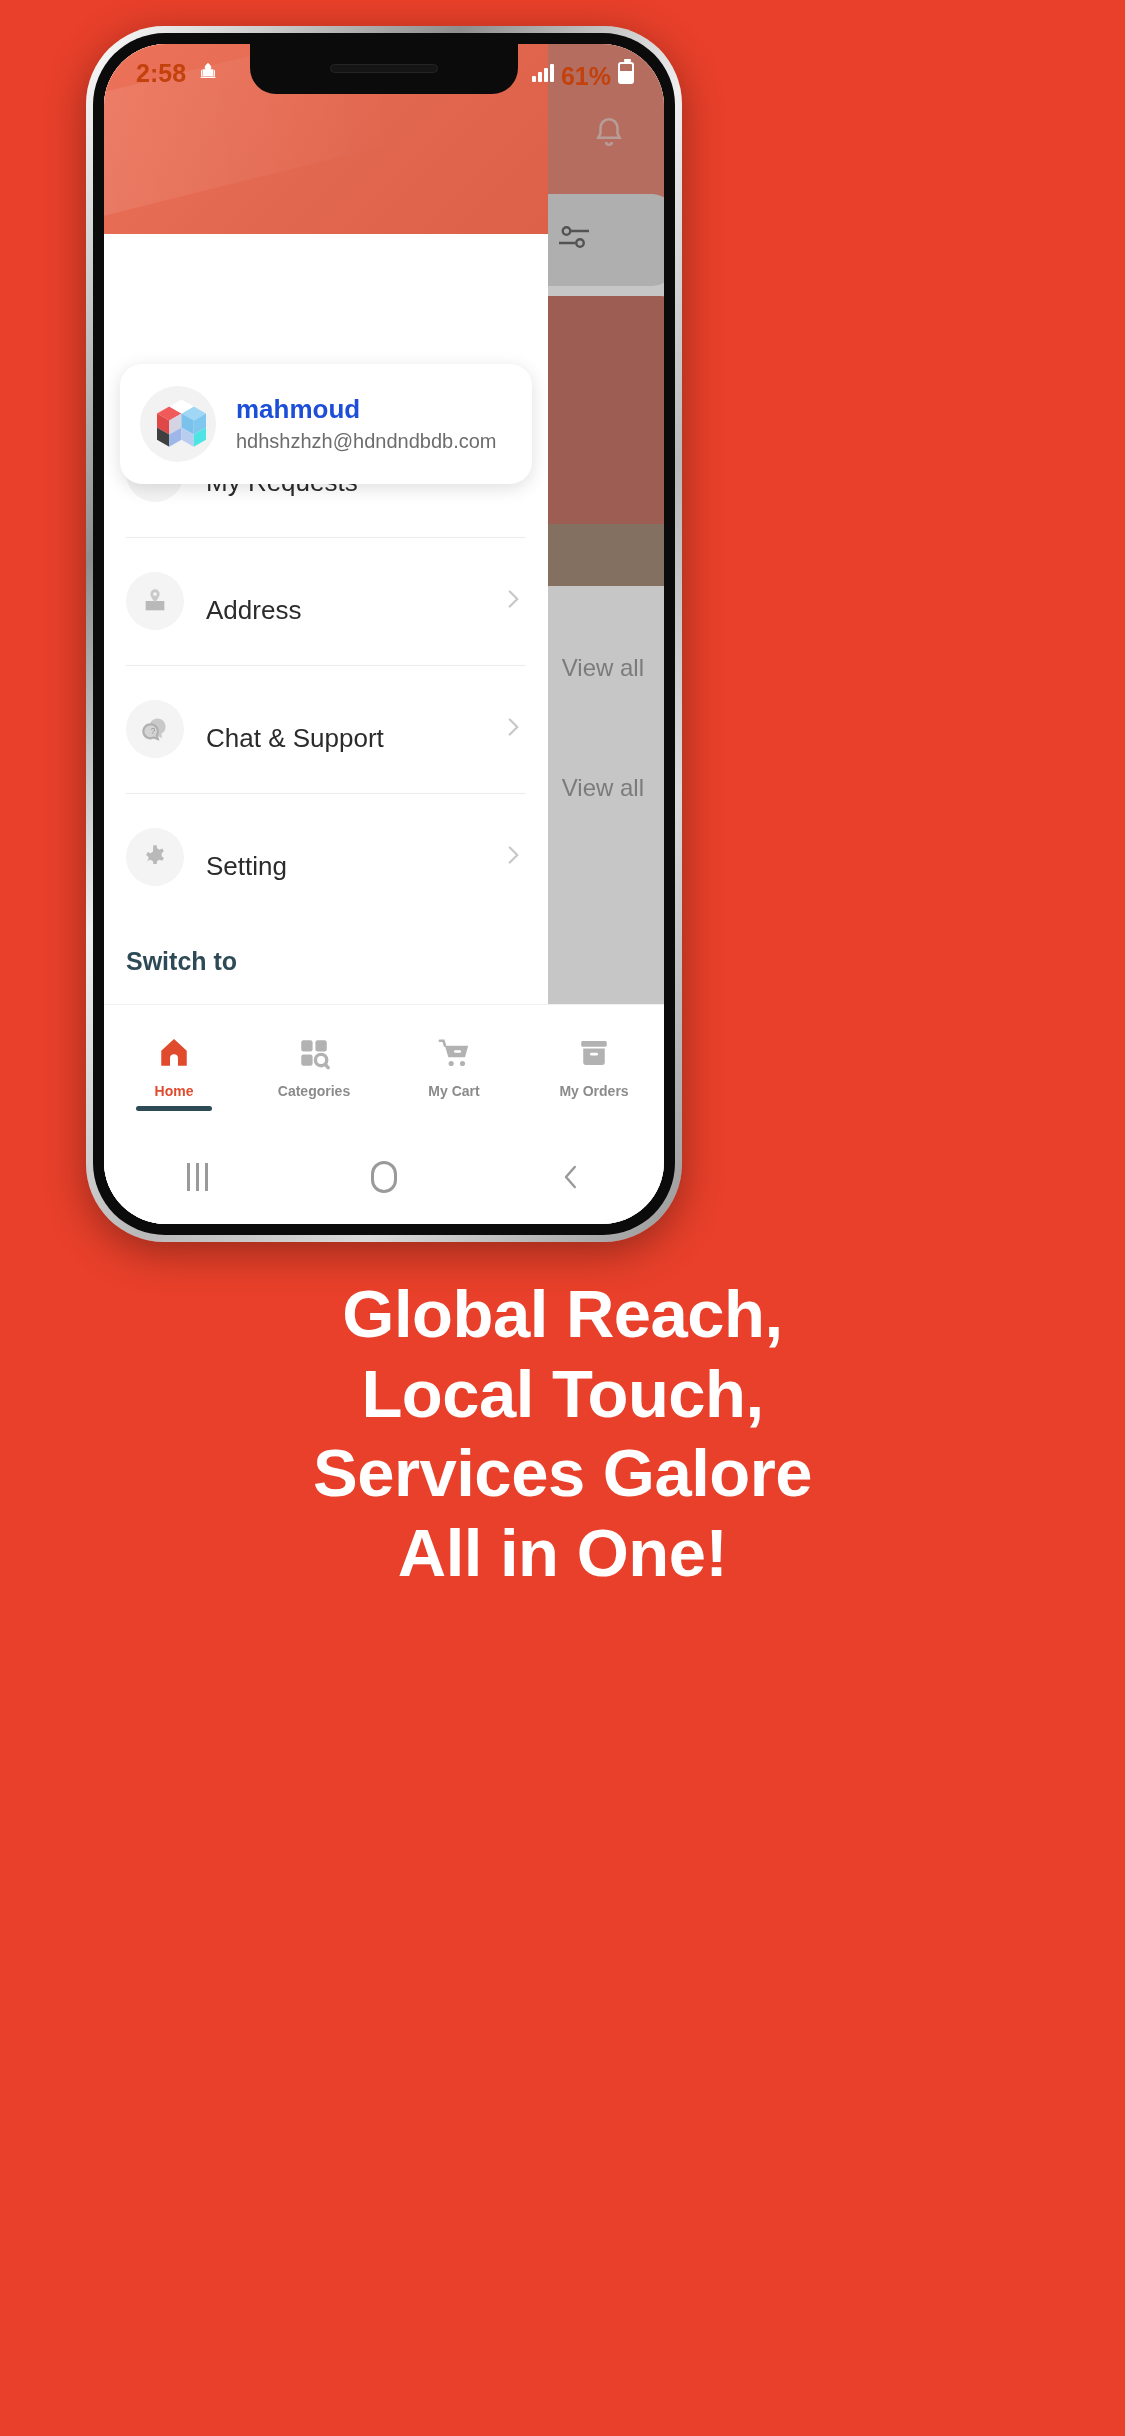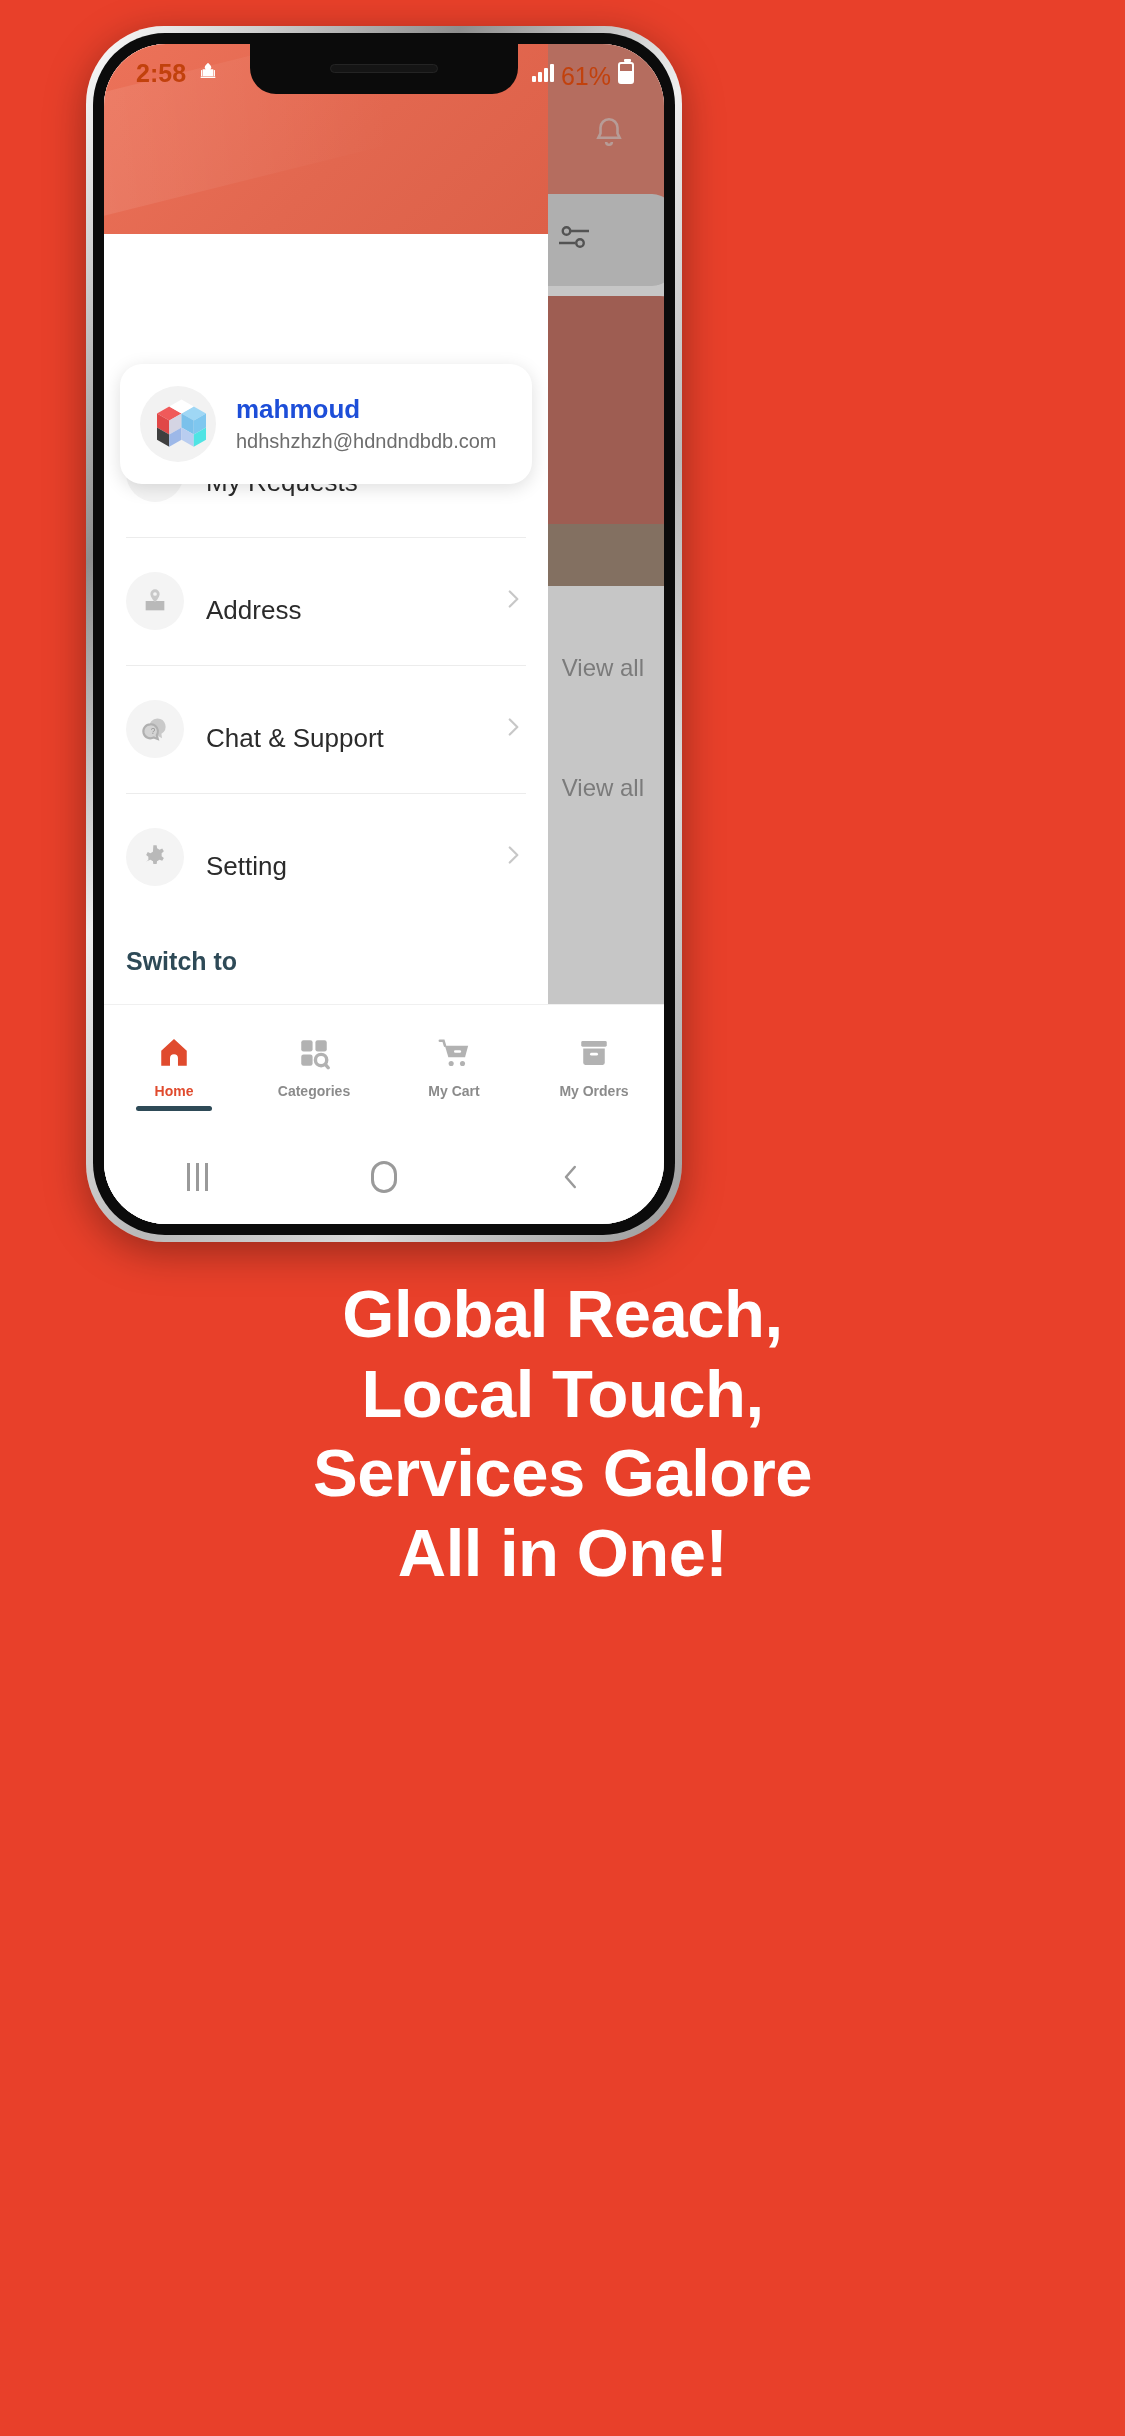--- a/index.html
+++ b/index.html
@@ -141,21 +141,21 @@
     background: transparent;
   }
   #status-left { display: flex; align-items: center; gap: 11px; }
   #status-right { display: flex; align-items: center; gap: 7px; }
   #signal-bars { display: flex; align-items: flex-end; gap: 2px; height: 18px; }
   #signal-bars i { display: block; width: 4px; background: #fff; border-radius: 1px; }
   #signal-bars i:nth-child(1) { height: 6px; }
   #signal-bars i:nth-child(2) { height: 10px; }
   #signal-bars i:nth-child(3) { height: 14px; }
   #signal-bars i:nth-child(4) { height: 18px; }
-  #battery-pct { font-size: 25px; font-weight: 400; margin-top: 6px; }
+  #battery-pct { font-size: 25px; font-weight: 700; margin-top: 6px; }
   #battery-icon {
     width: 16px; height: 22px;
     border: 2px solid #ffffff; border-radius: 3px;
     position: relative;
     background: linear-gradient(to top,#ffffff 0%,#ffffff 62%,transparent 62%);
   }
   #battery-icon::before {
     content: ""; position: absolute; top: -5px; left: 4px;
     width: 7px; height: 3px; background: #fff; border-radius: 1px;
   }

